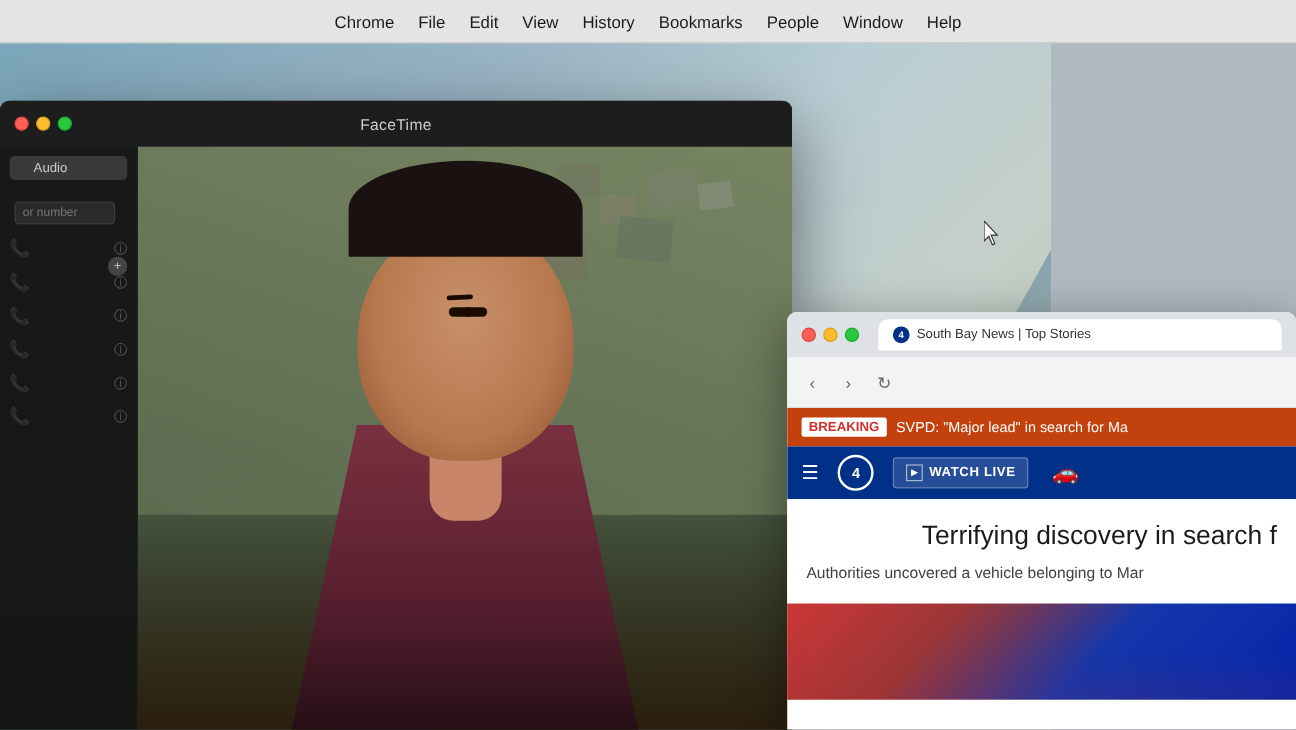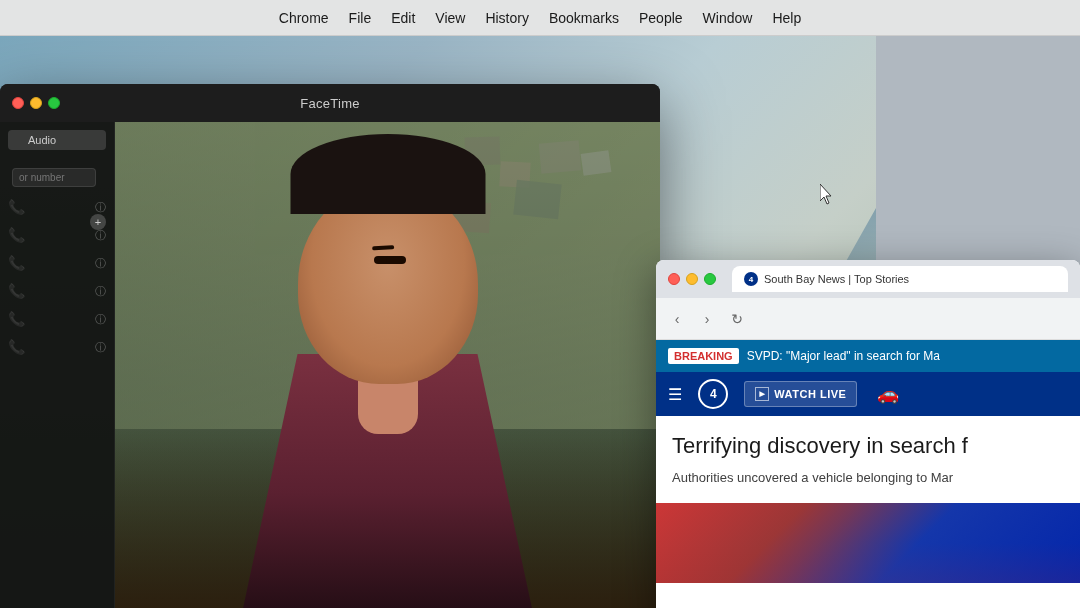--- a/index.html
+++ b/index.html
@@ -317,21 +317,21 @@
       color: #333;
       font-size: 12px;
     }
 
     .url-green {
       color: #1a7f37;
     }
 
     
     .breaking-bar {
-      background: #0369a1;
+      background: #c2410c;
       display: flex;
       align-items: center;
       padding: 8px 12px;
       gap: 8px;
     }
 
     .breaking-label {
       background: #fff;
       color: #d32f2f;
       font-weight: bold;
@@ -410,20 +410,21 @@
       padding: 16px;
       background: #fff;
     }
 
     .news-headline {
       font-size: 22px;
       font-weight: 400;
       color: #1a1a1a;
       line-height: 1.3;
       margin-bottom: 8px;
+      text-align: right;
     }
 
     .news-subtext {
       font-size: 13px;
       color: #404040;
       line-height: 1.4;
     }
 
     
     .news-image-area {

